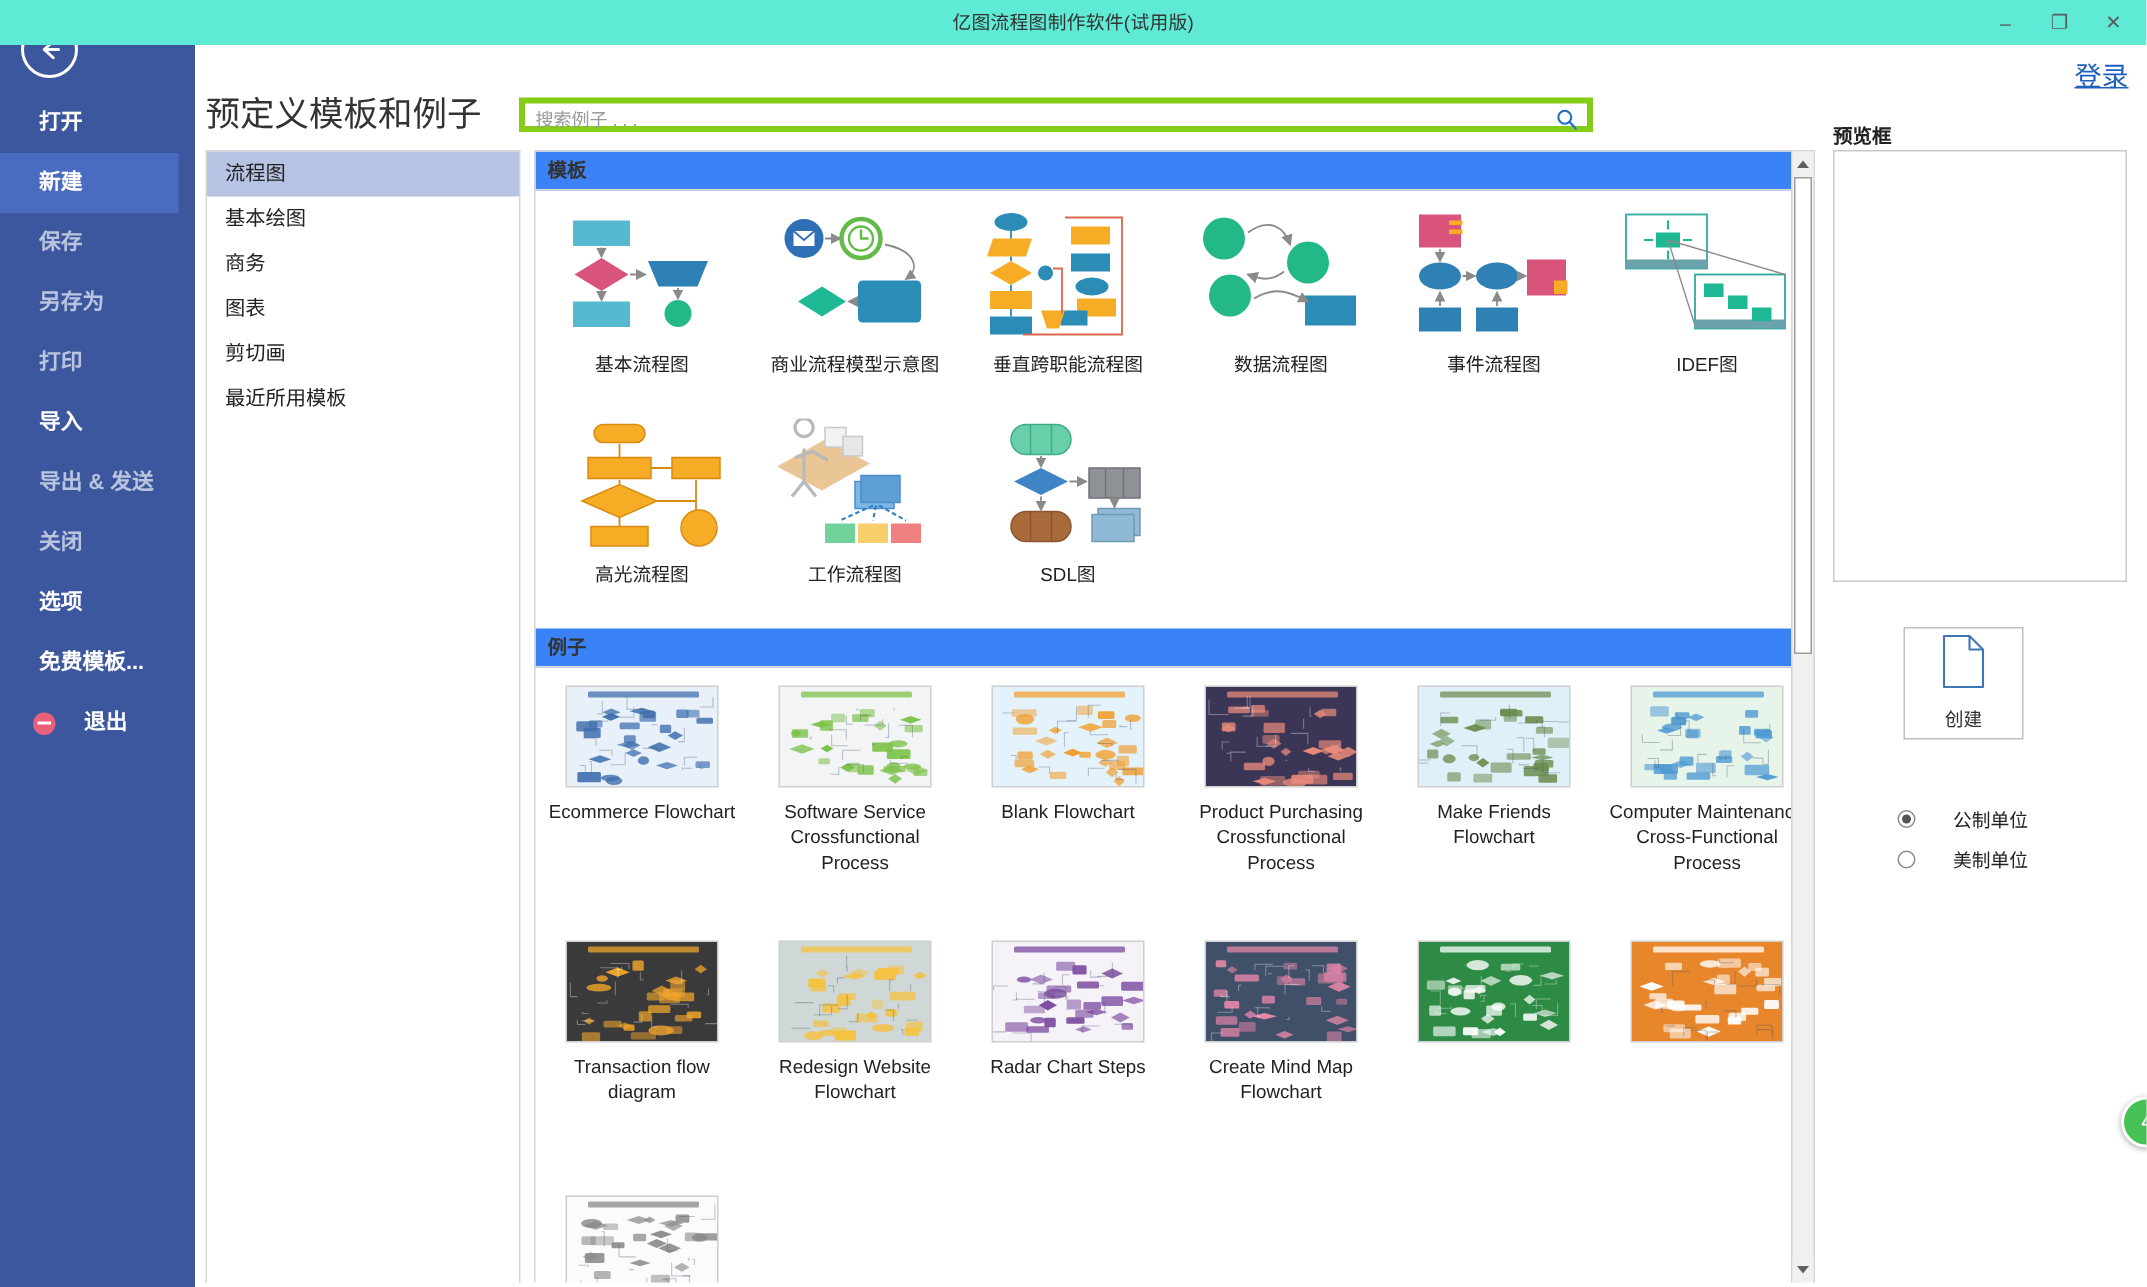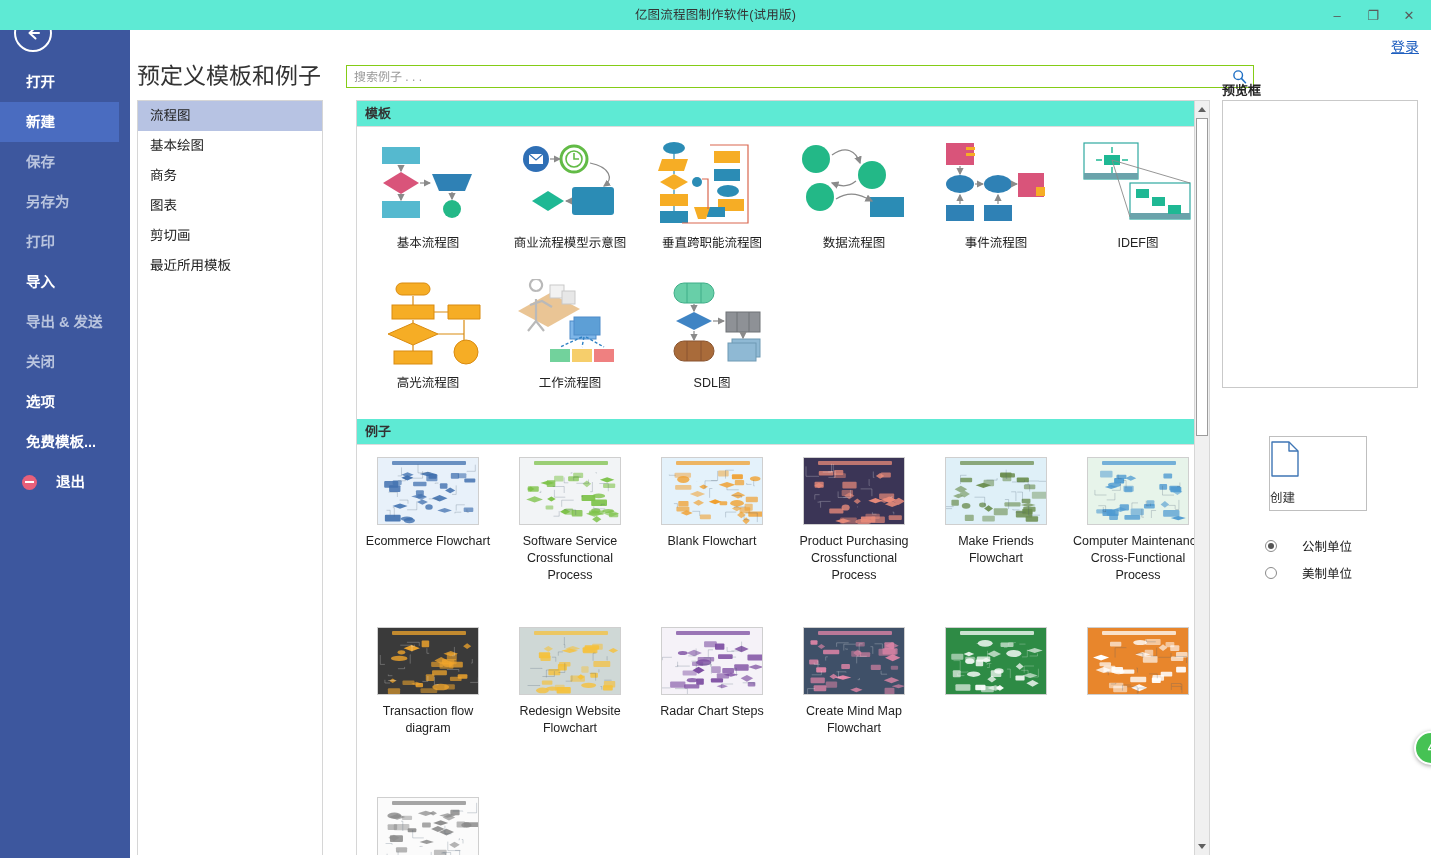--- a/index.html
+++ b/index.html
@@ -54,51 +54,51 @@
   .noentry i{ display:block; width:9px; height:2.5px; background:#ffffff; }
 
   
   #page-title{
     position:absolute; left:137px; top:57px;
     font-size:23px; color:#333; font-weight:400; white-space:nowrap;
   }
 
   
   #searchbox{
-    position:absolute; left:346px; top:65px; width:908px; height:23px;
-    border:1px solid #84cc16; background:#fff;
+    position:absolute; left:346px; top:65px; width:716px; height:23px;
+    border:4px solid #84cc16; background:#fff;
   }
   #searchbox input{
     position:absolute; left:5px; top:0; width:820px; height:21px;
     border:0; outline:none; font-size:12px; color:#333;
     font-family:"Liberation Sans","DejaVu Sans",sans-serif; background:transparent;
   }
   #searchbox input::placeholder{ color:#9a9a9a; }
   #search-icon{ position:absolute; right:6px; top:3px; cursor:pointer; }
 
   
   #catlist{
-    position:absolute; left:137px; top:100px; width:186px; height:755px;
+    position:absolute; left:137px; top:100px; width:210px; height:755px;
     background:#ffffff; border:1px solid #d6d6d6; border-bottom:none;
   }
   .cat-item{
     height:30px; line-height:30px; padding-left:12px;
     font-size:13.5px; color:#222; cursor:pointer;
   }
   .cat-item.active{ background:#b7c3e3; }
 
   
   #content{
     position:absolute; left:356px; top:100px; width:854px; height:755px;
     background:#ffffff; border:1px solid #d6d6d6; border-bottom:none;
     overflow:hidden;
   }
   .sec-header{
     height:26px; line-height:26px; padding-left:8px;
-    background:#5eead4; border-bottom:1px solid #dcdcdc;
+    background:#3b82f6; border-bottom:1px solid #dcdcdc;
     font-size:13px; font-weight:bold; color:#333;
   }
   .grid{ display:flex; flex-wrap:wrap; padding:12px 0 0 0; }
   .cell{
     width:142px; display:flex; flex-direction:column; align-items:center;
     cursor:pointer; margin-bottom:4px;
   }
   .tpl-art{ width:120px; height:86px; position:relative; }
   .cell-label{
     margin-top:10px; text-align:center; font-size:12.5px; color:#222;
@@ -126,35 +126,35 @@
   .sb-arrow i{ display:block; width:0; height:0; border-left:4px solid transparent; border-right:4px solid transparent; }
   .sb-arrow.up i{ border-bottom:5px solid #606060; }
   .sb-arrow.down i{ border-top:5px solid #606060; }
   #sb-thumb{
     position:absolute; left:1px; top:17px; width:12px; height:318px;
     background:#ffffff; border:1px solid #9c9c9c; cursor:pointer;
   }
 
   
   #login-link{
-    position:absolute; right:12px; top:36px; font-size:14px;
+    position:absolute; right:12px; top:36px; font-size:18px;
     color:#1f5fbf; text-decoration:underline; cursor:pointer;
   }
   #preview-title{
     position:absolute; left:1222px; top:80px;
     font-size:13px; font-weight:bold; color:#222;
   }
   #preview-box{
     position:absolute; left:1222px; top:100px; width:196px; height:288px;
     border:1px solid #c9c9c9; background:#ffffff;
   }
   #create-btn{
-    position:absolute; left:1269px; top:436px; width:98px; height:75px;
+    position:absolute; left:1269px; top:418px; width:80px; height:75px;
     border:1px solid #bfbfbf; background:#ffffff;
-    display:flex; flex-direction:column; align-items:flex-start; justify-content:center;
+    display:flex; flex-direction:column; align-items:center; justify-content:center;
     cursor:pointer;
   }
   #create-btn .lbl{ margin-top:7px; font-size:12.5px; color:#333; }
   .radio-row{
     position:absolute; left:1265px; display:flex; align-items:center; gap:25px;
     font-size:12.5px; color:#222; cursor:pointer;
   }
   #radio-metric{ top:536px; }
   #radio-us{ top:563px; }
   .radio{

